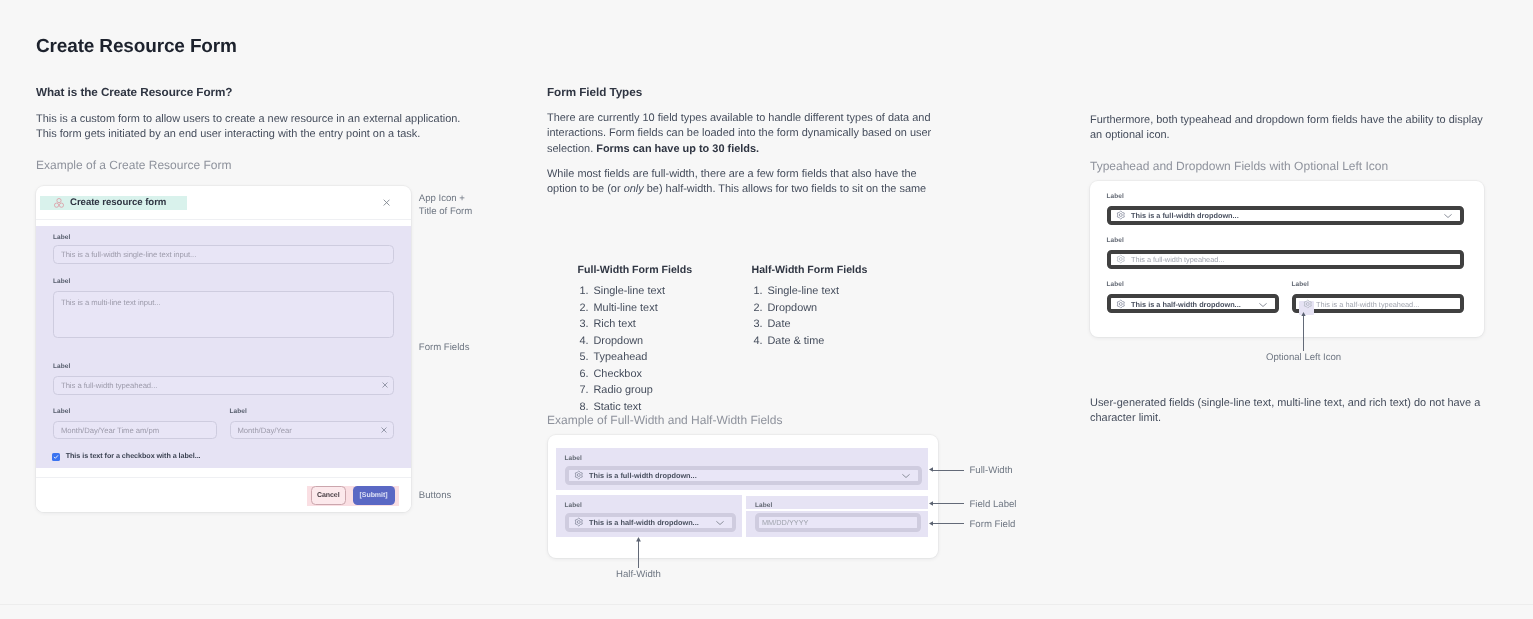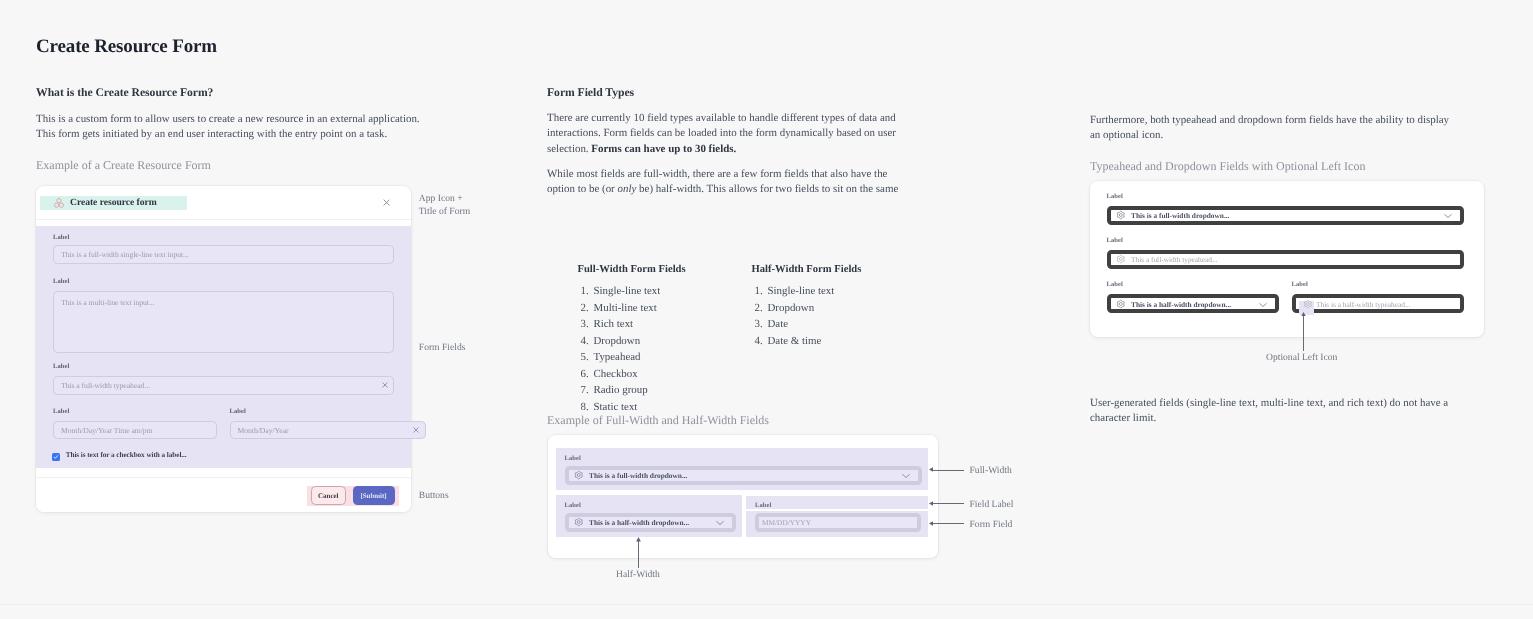--- a/index.html
+++ b/index.html
@@ -1,21 +1,21 @@
 <!DOCTYPE html>
 <html><head>
 <meta charset="utf-8">
 <title>Create Resource Form</title>
 <style>
   html,body{margin:0;padding:0;}
   body{width:1533px;height:619px;background:#f7f7f7;
        font-family:"Liberation Sans",sans-serif;color:#343a47;overflow:hidden;
        -webkit-font-smoothing:antialiased;text-rendering:geometricPrecision;}
   *{-webkit-font-smoothing:antialiased;}
-  .page{position:relative;width:1533px;height:619px;font-family:Liberation Serif, serif;}
+  .page{position:relative;width:1533px;height:619px;}
   .bottom-rule{position:absolute;left:0;top:604px;width:1533px;height:1px;background:#ededed;}
 
   h1.page-title{position:absolute;left:36px;top:35px;margin:0;font-size:19px;line-height:24px;
      font-weight:700;letter-spacing:-0.15px;color:#1d222d;}
 
   .h2{position:absolute;font-size:11.7px;line-height:15px;font-weight:700;color:#2f3542;margin:0;
      letter-spacing:-0.05px;white-space:nowrap;}
   .para{position:absolute;font-size:10.95px;color:#454d5c;font-weight:400;}
   .para .ln{line-height:15.4px;white-space:nowrap;}
   .para b{font-weight:700;color:#2f3542;}
@@ -122,40 +122,40 @@
         <path d="M1.6 1.6 L10.4 10.4 M10.4 1.6 L1.6 10.4" stroke="#7c828b" stroke-width="1.45" stroke-linecap="round"></path>
       </svg>
   </div>
 
   <div class="fld-label" style="left:53px;top:233.5px;">Label</div>
   <div class="fld" style="left:53px;top:245px;width:341px;height:18.5px;">
     <span class="ph">This is a full-width single-line text input...</span>
   </div>
 
   <div class="fld-label" style="left:53px;top:277.5px;">Label</div>
-  <div class="fld" style="left:53px;top:291px;width:341px;height:62px;">
+  <div class="fld" style="left:53px;top:291px;width:341px;height:47px;">
     <span class="ph topalign">This is a multi-line text input...</span>
   </div>
 
   <div class="fld-label" style="left:53px;top:362.5px;">Label</div>
   <div class="fld" style="left:53px;top:376px;width:341px;height:18.5px;">
     <span class="ph">This a full-width typeahead...</span>
     <span class="clear">
       <svg width="6" height="6" viewBox="0 0 12 12">
           <path d="M1.6 1.6 L10.4 10.4 M10.4 1.6 L1.6 10.4" stroke="#868b9c" stroke-width="1.7" stroke-linecap="round"></path>
         </svg>
     </span>
   </div>
 
   <div class="fld-label" style="left:53px;top:408px;">Label</div>
   <div class="fld" style="left:53px;top:420.5px;width:164px;height:18.5px;">
     <span class="ph">Month/Day/Year Time am/pm</span>
   </div>
   <div class="fld-label" style="left:229.5px;top:408px;">Label</div>
-  <div class="fld" style="left:229.5px;top:420.5px;width:196px;height:18.5px;">
+  <div class="fld" style="left:229.5px;top:420.5px;width:164px;height:18.5px;">
     <span class="ph">Month/Day/Year</span>
     <span class="clear">
       <svg width="6" height="6" viewBox="0 0 12 12">
           <path d="M1.6 1.6 L10.4 10.4 M10.4 1.6 L1.6 10.4" stroke="#868b9c" stroke-width="1.7" stroke-linecap="round"></path>
         </svg>
     </span>
   </div>
 
   <div class="cb-row">
     <span class="cb-box">

